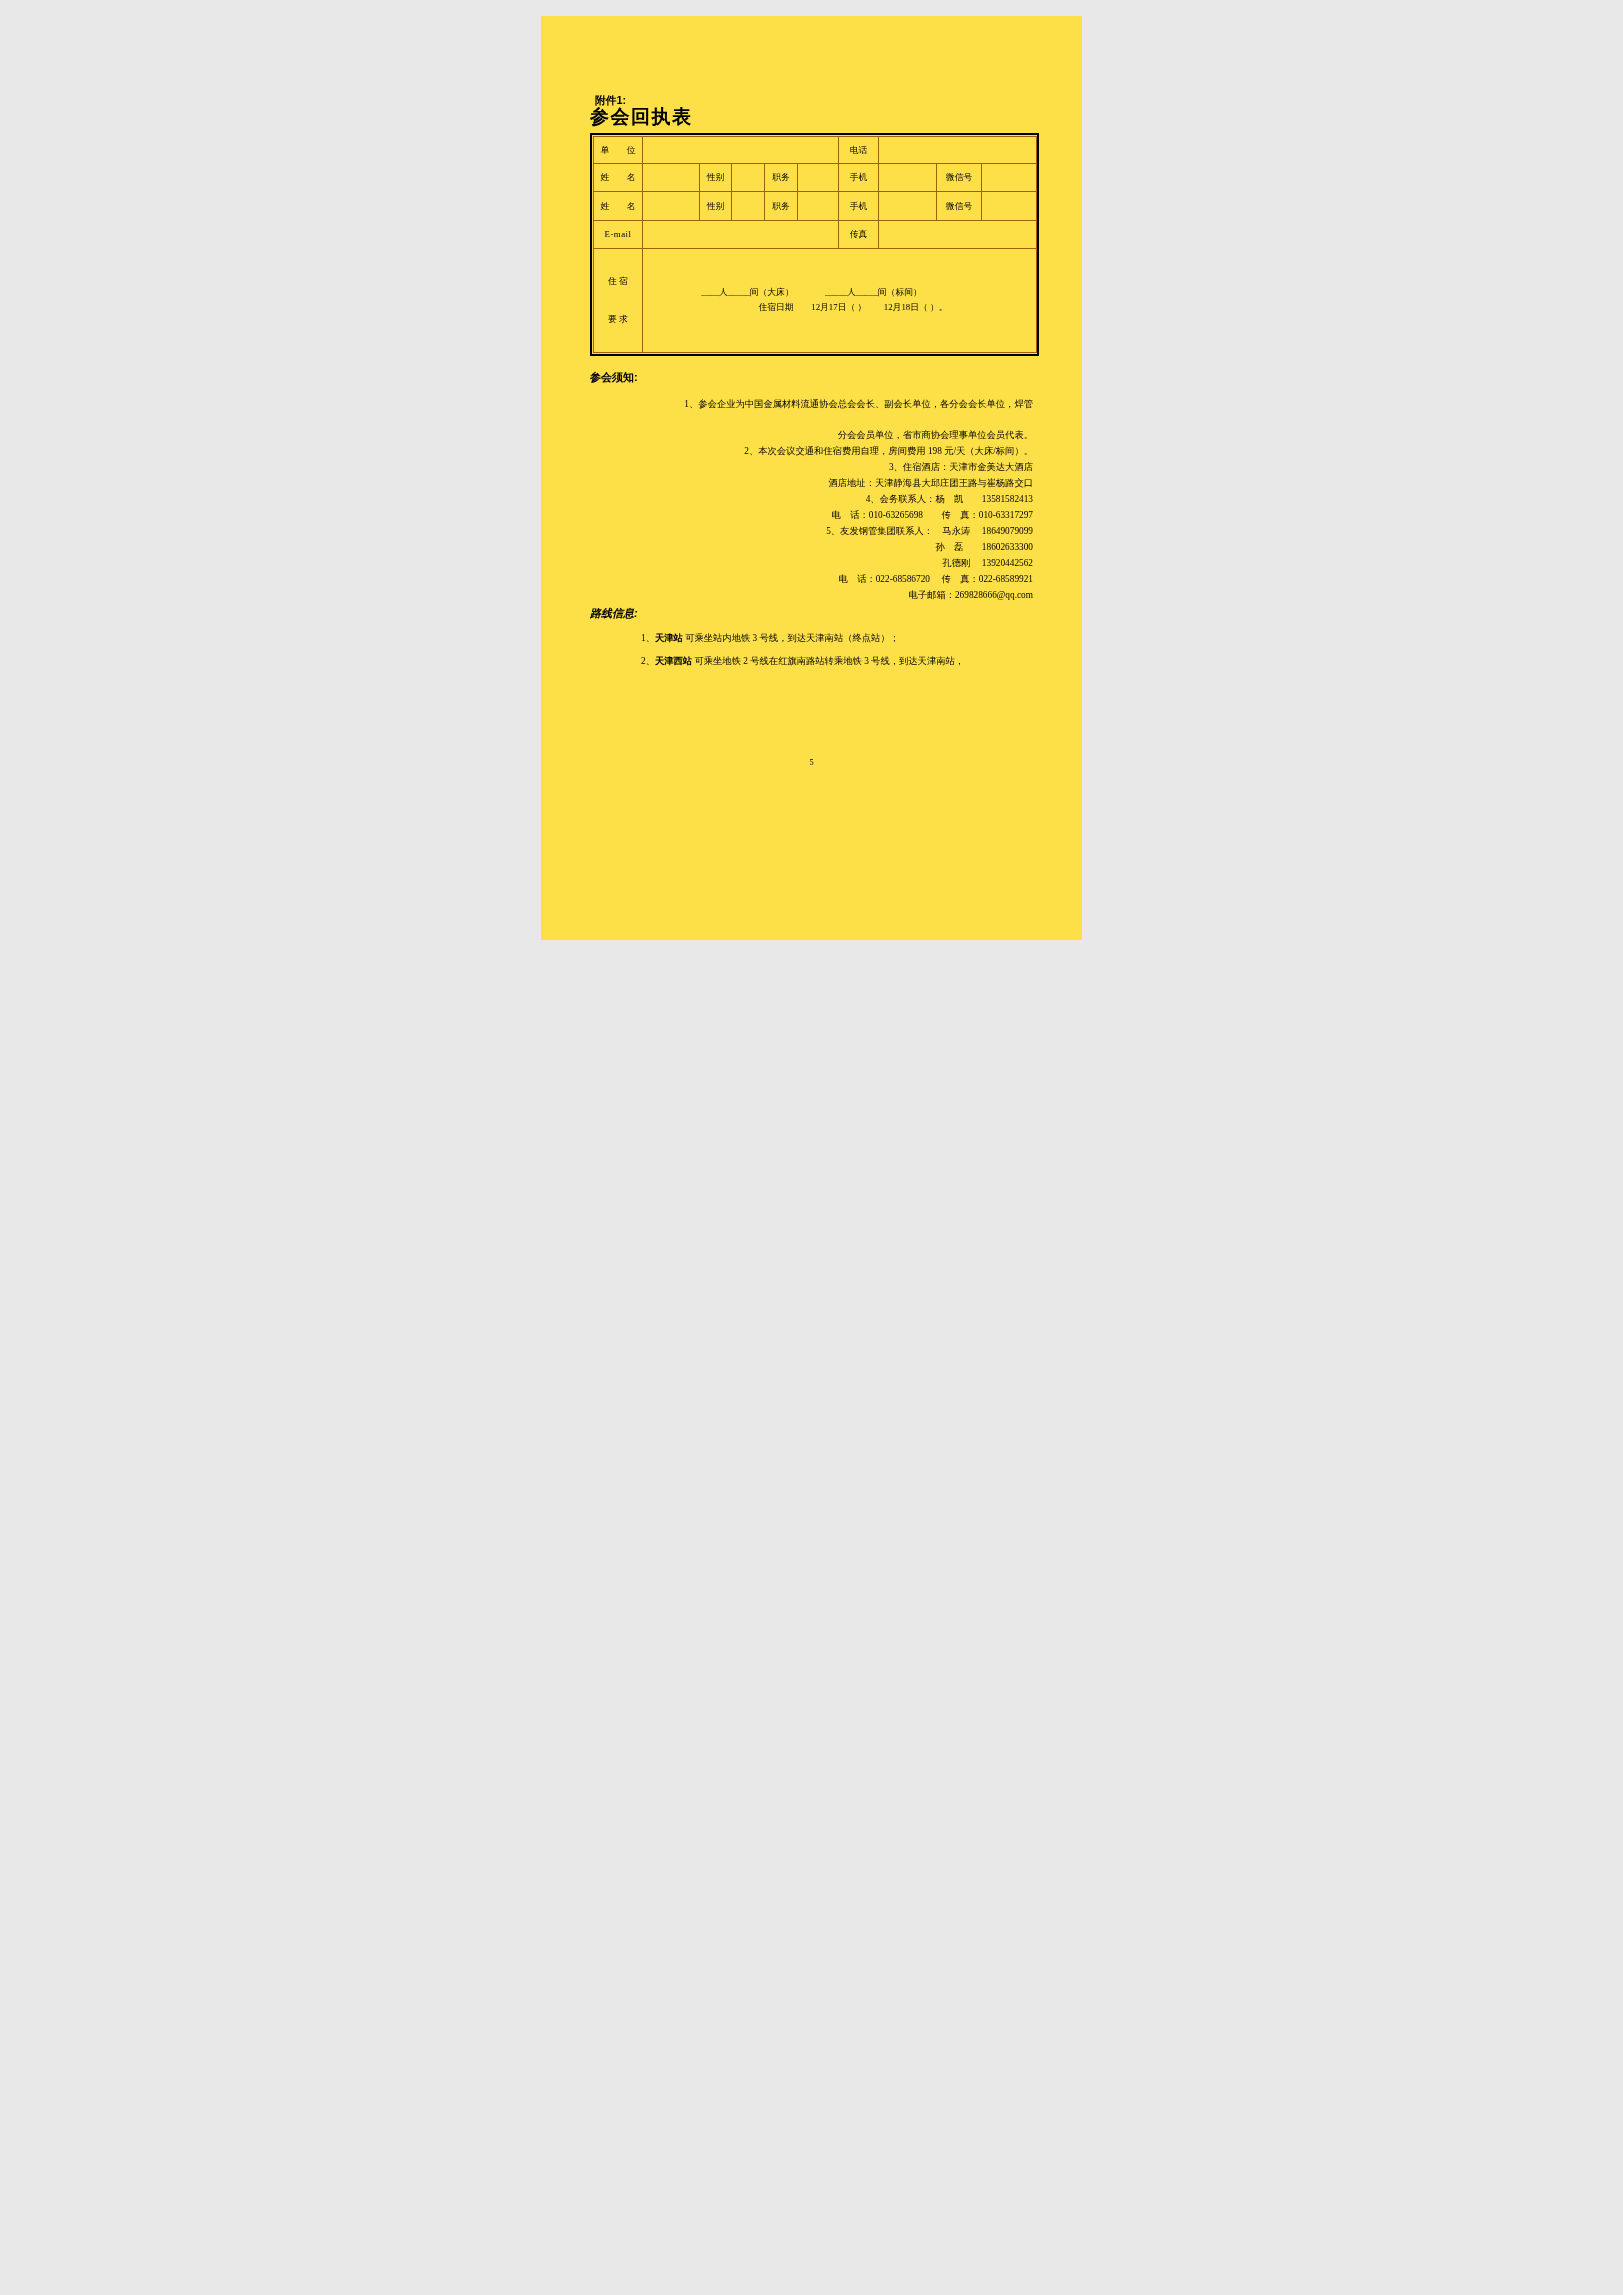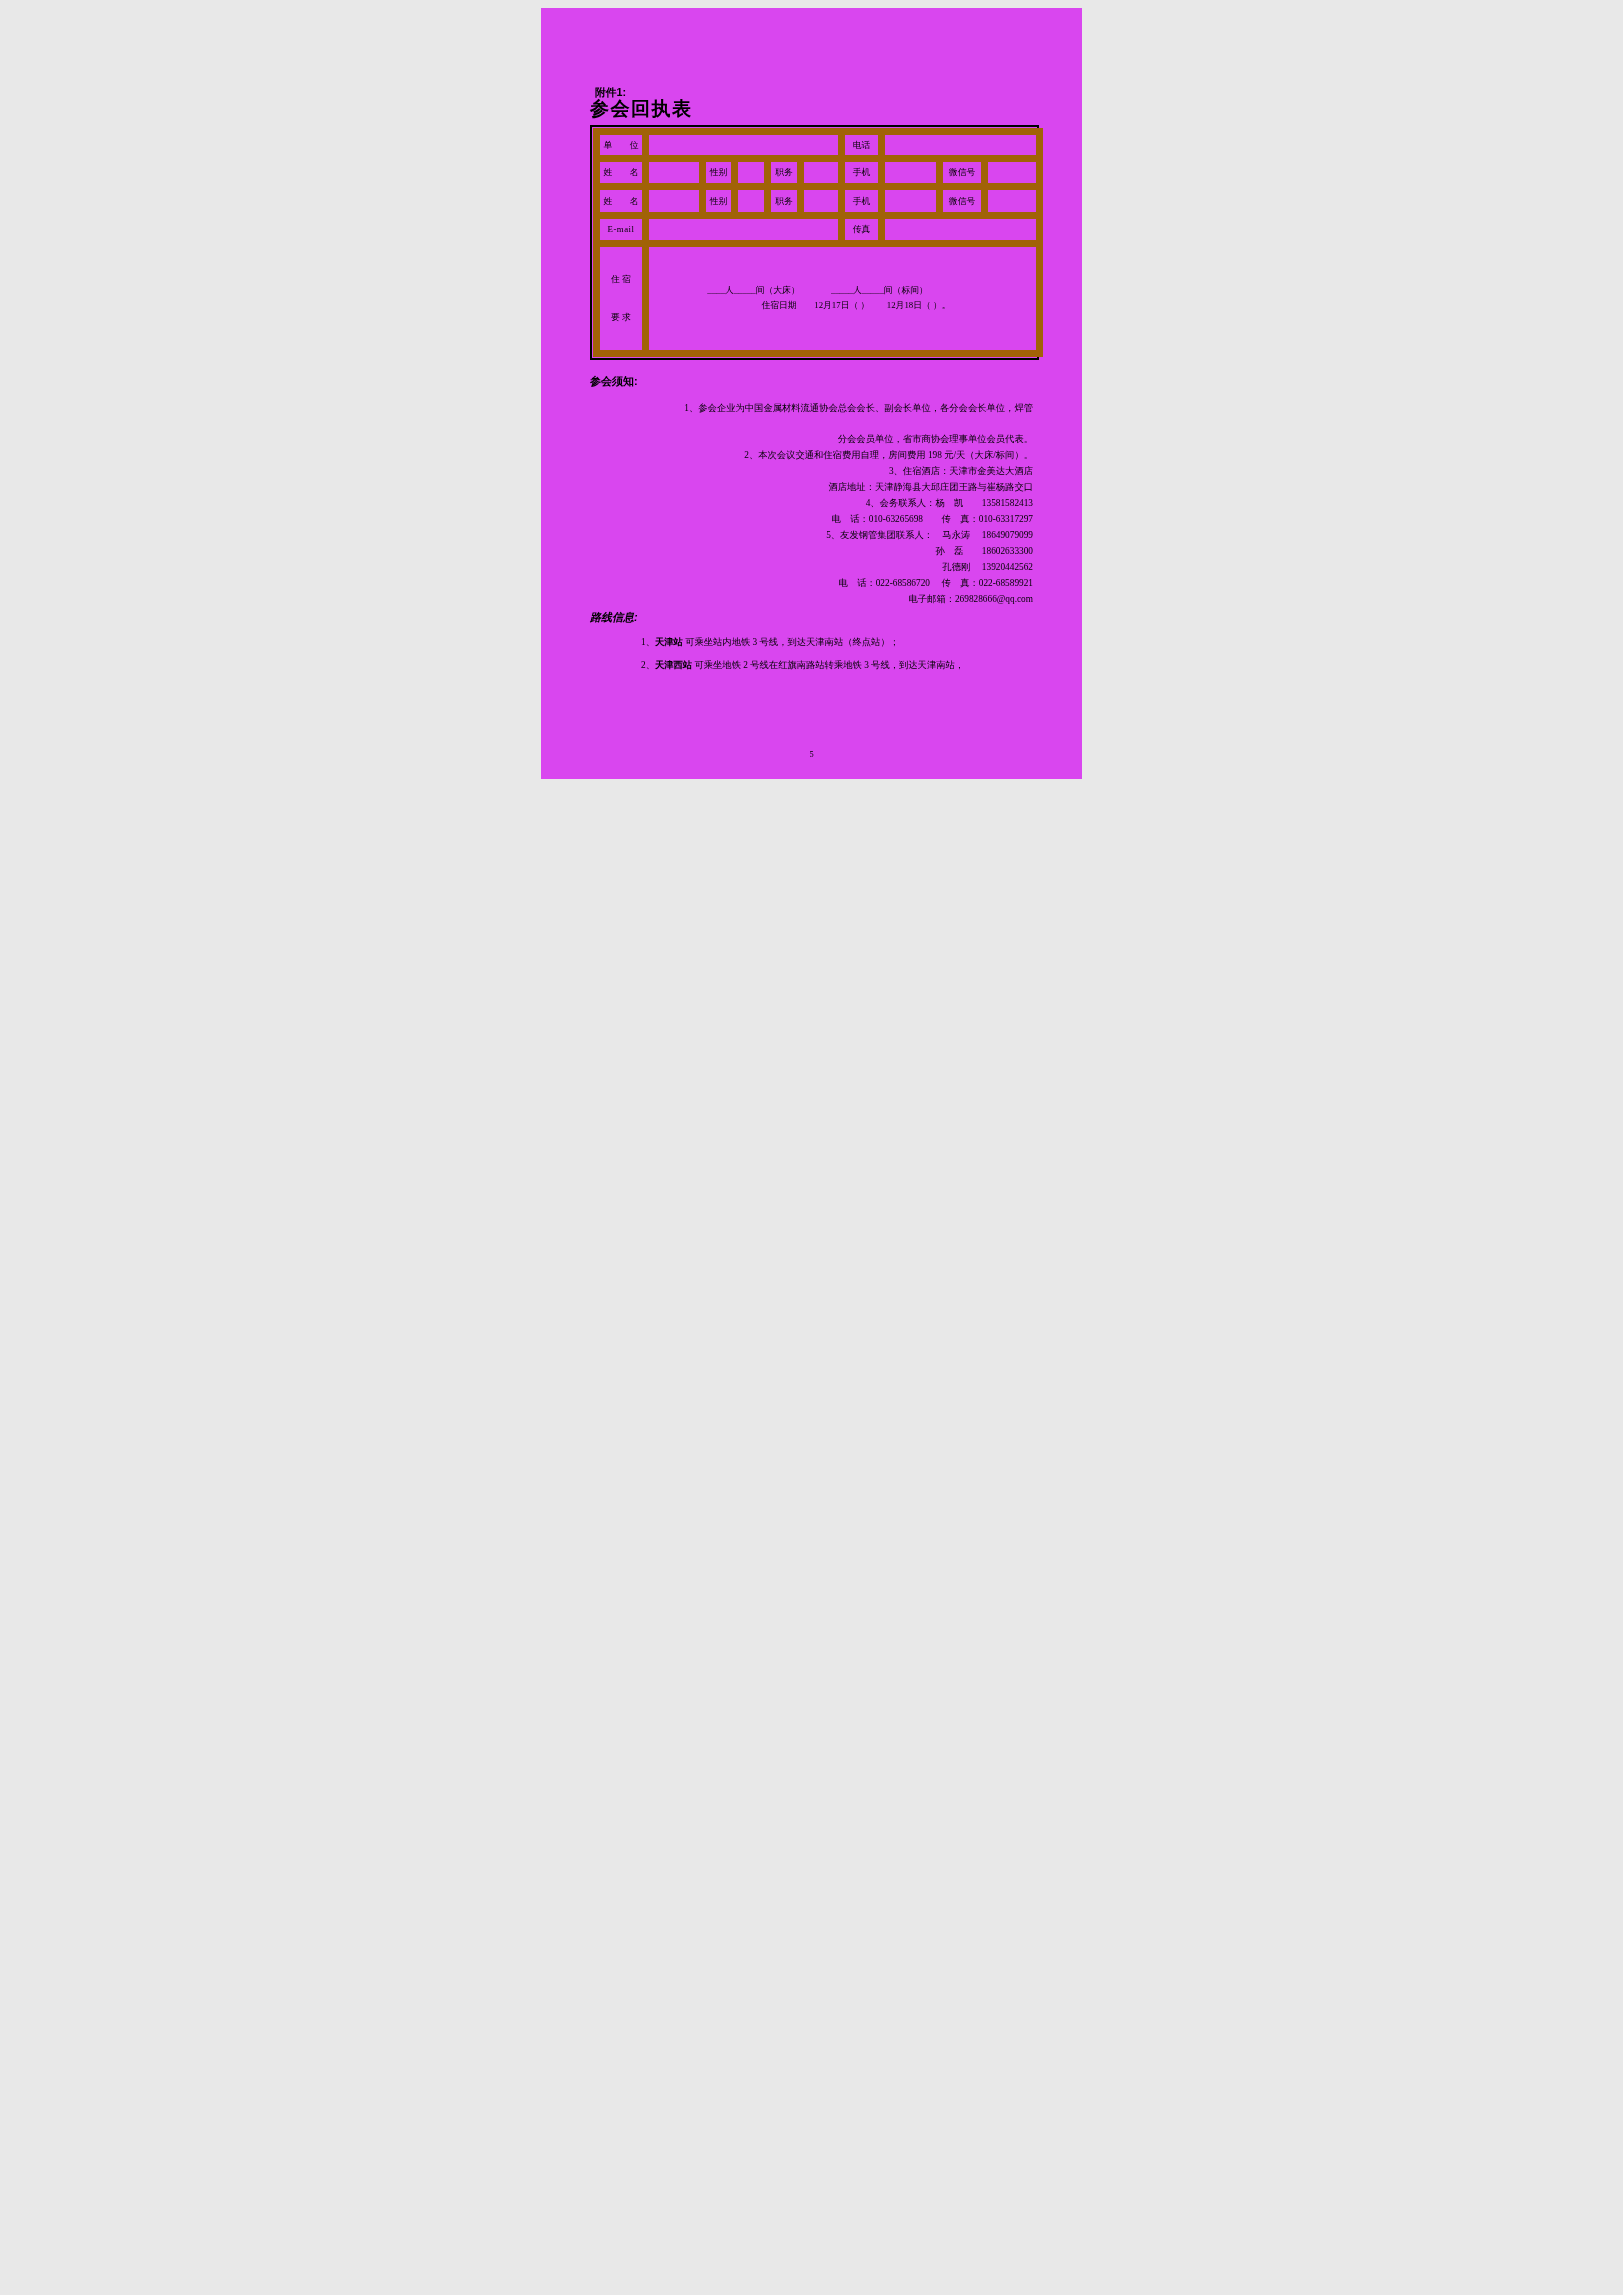--- a/index.html
+++ b/index.html
@@ -1,20 +1,20 @@
 <!DOCTYPE html>
 <html style="font-size:7.9px"><head>
 <meta charset="utf-8">
 <style>
   html,body{margin:0;padding:0;background:#e8e8e8;}
   .page{
     position:relative;
-    width:541px;height:771px;
-    margin:8px auto;
-    background:#d946ef;
+    width:541px;height:924px;
+    margin:16px auto;
+    background:#fde047;
     font-family:"Liberation Serif","DejaVu Serif",serif;
     color:#000;
     box-sizing:border-box;
     padding:79px 49px 0 49px;
     overflow:hidden;
   }
   .attachment{
     font-family:"Liberation Sans","DejaVu Sans",sans-serif;
     font-weight:bold;font-size:10.8px;line-height:11.8px;
     margin-left:4.9px;
@@ -30,21 +30,21 @@
     border-top-width:2.5px;
     padding:1px;
     width:443px;
     box-sizing:content-box;
   }
   table.reg{
     border-collapse:collapse;
     width:443px;table-layout:fixed;
   }
   table.reg td{
-    border:7px solid #a16207;
+    border:1px solid #a16207;
     font-size:8.8px;
     vertical-align:middle;
     padding:0;
     text-align:center;
   }
   td.lbl{
     text-align:center;
     white-space:pre;
     line-height:12.8px;
   }

